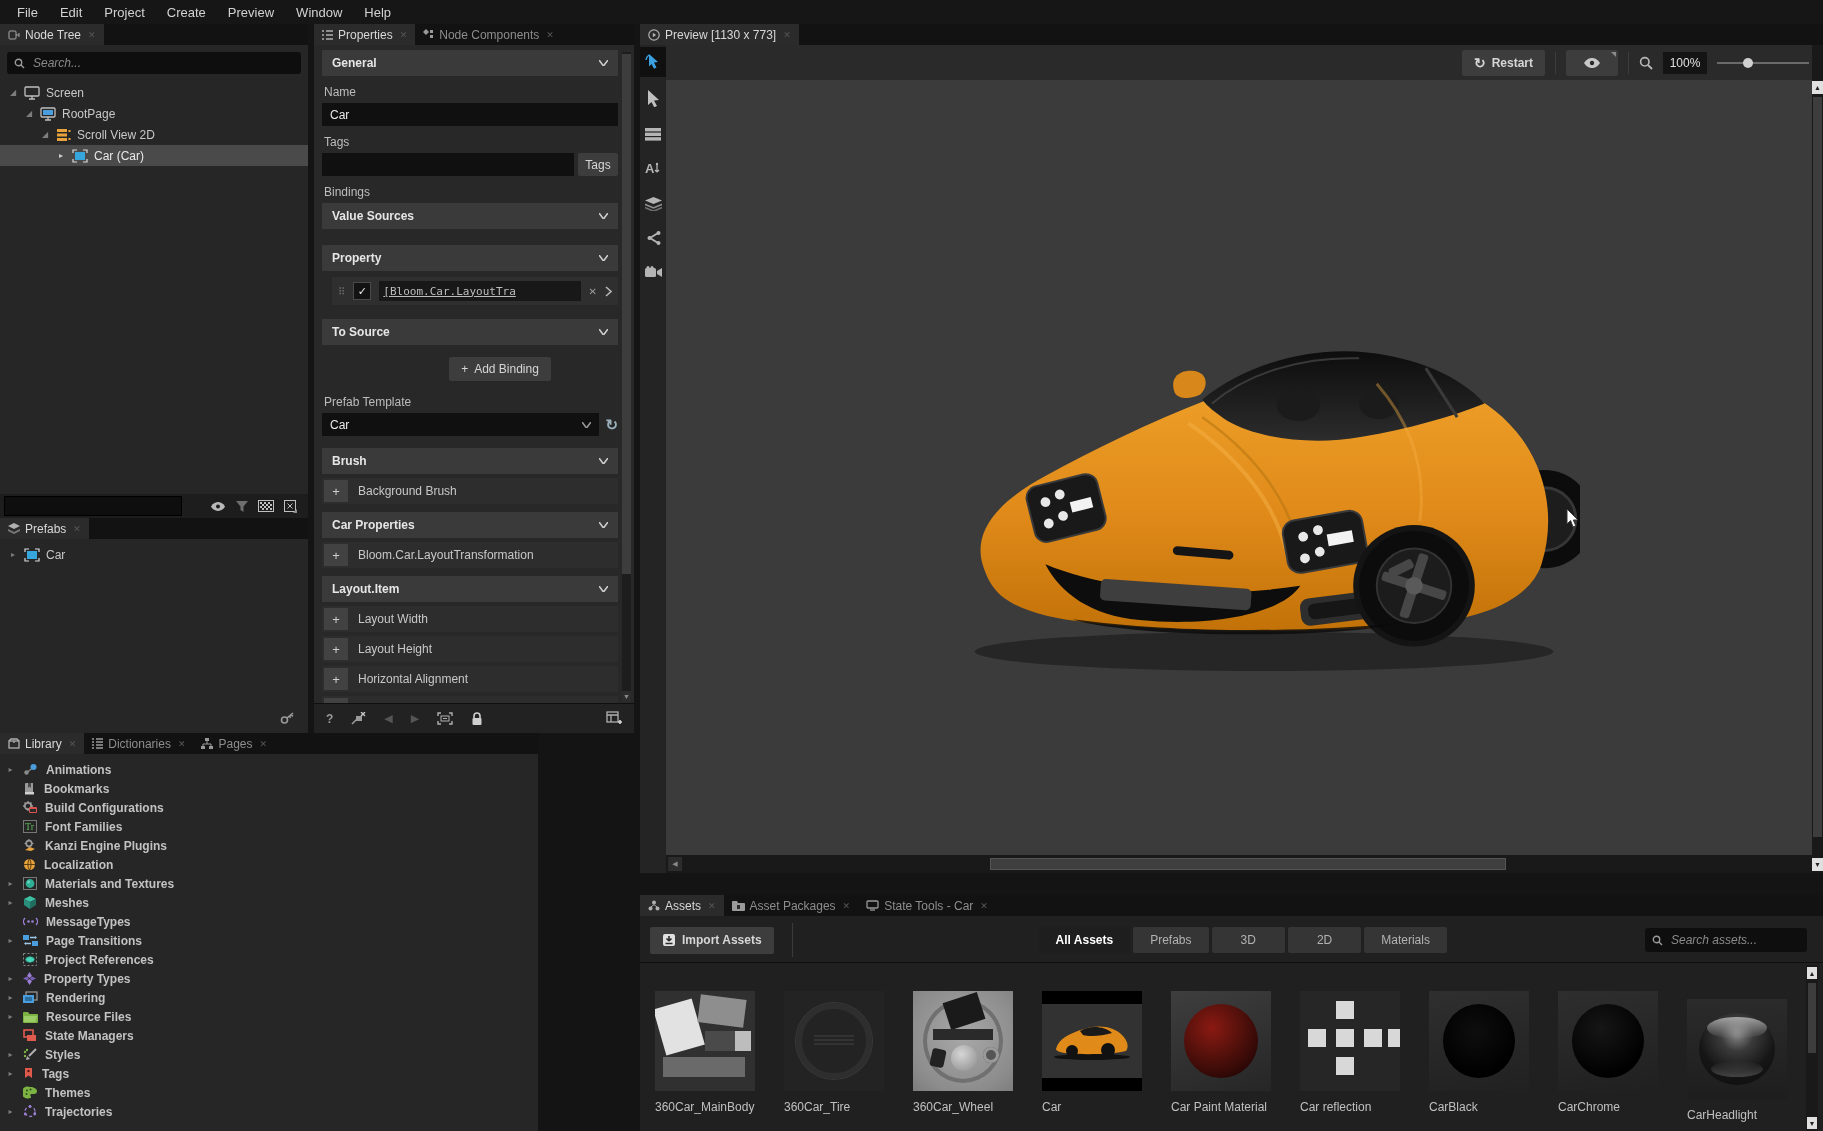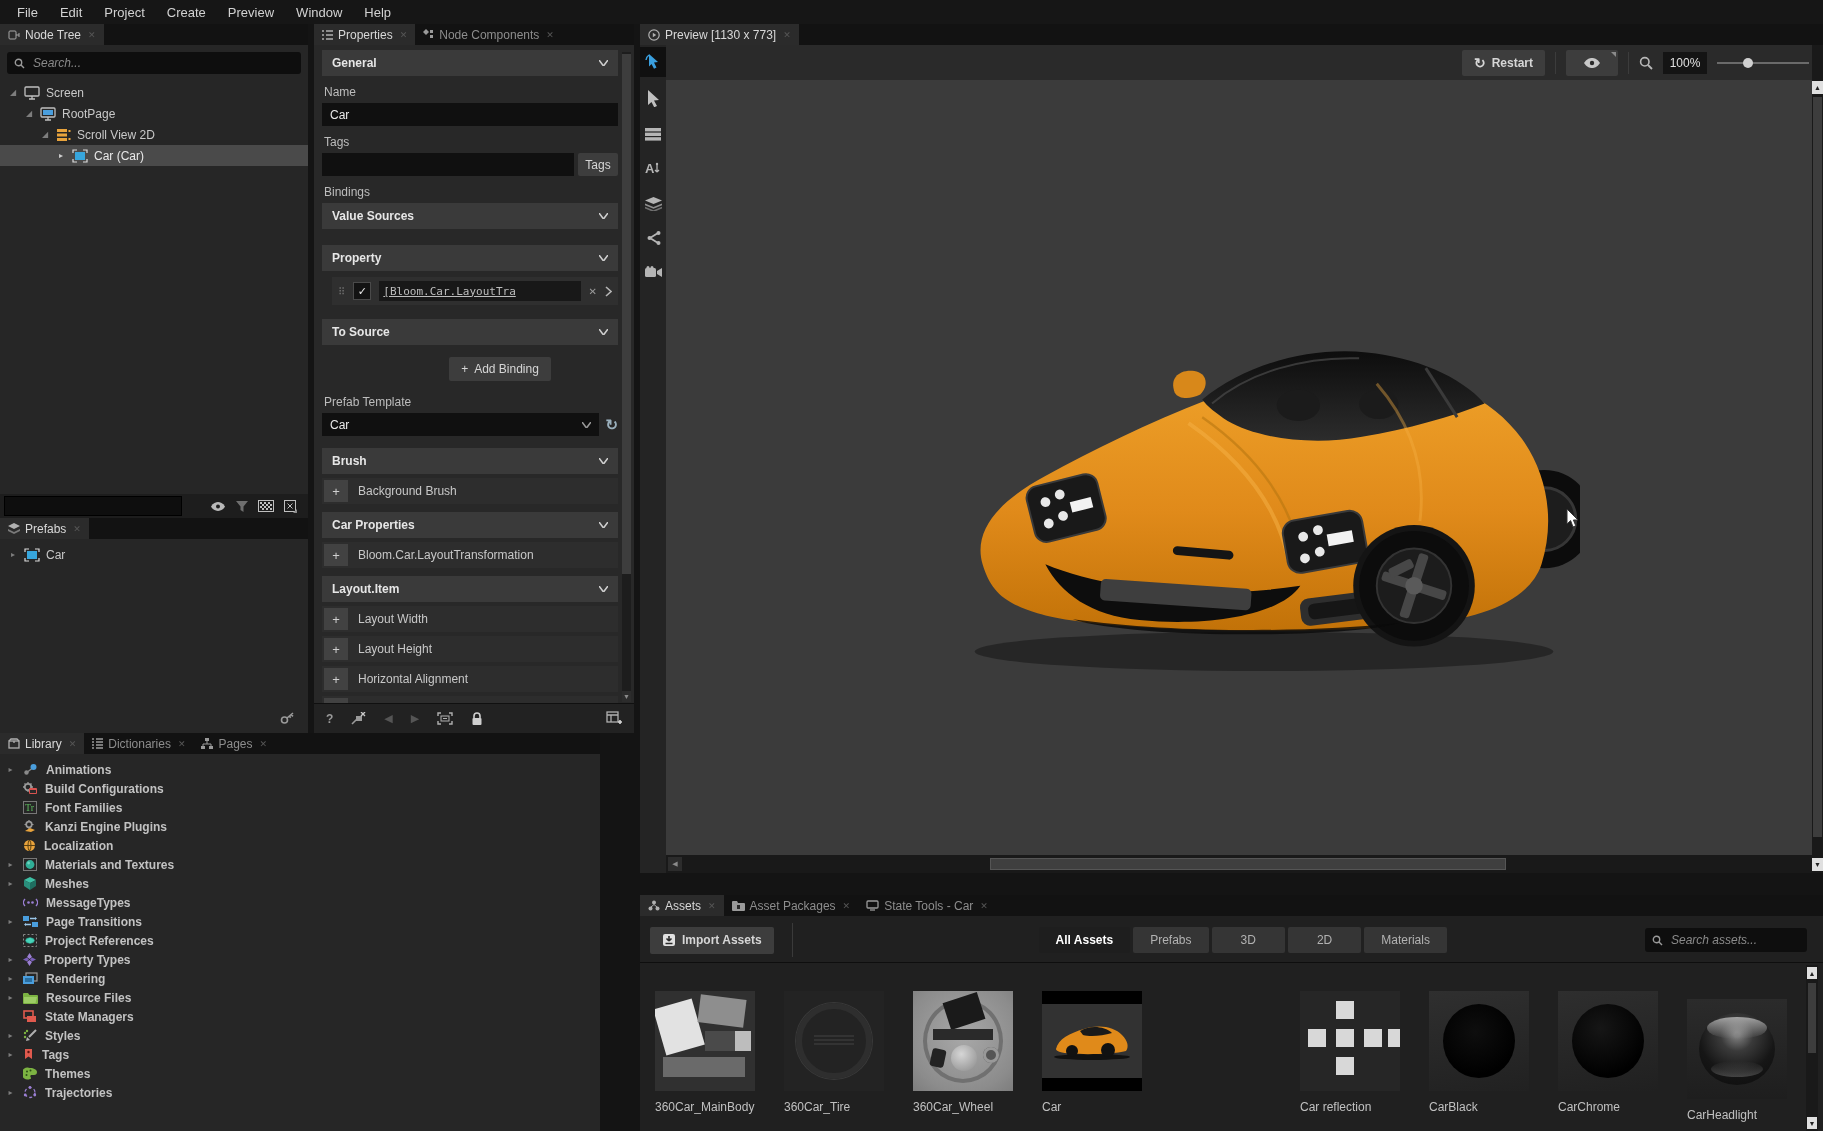--- a/index.html
+++ b/index.html
@@ -386,21 +386,21 @@
       <span class="ibtn" style="margin-left:auto;">
         <svg width="16" height="15" viewBox="0 0 16 15">
             <rect x="1" y="1" width="11" height="10" fill="none" stroke="#b0b0b0" stroke-width="1.3"></rect>
             <path d="M1 4h11M5 4v7" stroke="#b0b0b0" stroke-width="1.3"></path>
             <path d="M12 11h4M14 9v4" stroke="#d8d8d8" stroke-width="1.6"></path>
           </svg>
       </span>
     </div>
   </div>
 
-  <div class="abs panel" style="left:0;top:733px;width:600px;height:398px;">
+  <div class="abs panel" style="left:0;top:733px;width:538px;height:398px;">
     <div class="tabbar">
       <div class="tab active">
         <span class="ticon">
           <svg width="12" height="11" viewBox="0 0 12 11">
               <rect x="1" y="3" width="10" height="7" fill="none" stroke="#b0b0b0" stroke-width="1.3"></rect>
               <path d="M1 3l2-2h6l2 2M6 3v2" stroke="#b0b0b0" fill="none" stroke-width="1.3"></path>
             </svg>
         </span>
         <span class="tx">Library</span>
         <span class="tab-x">✕</span>
@@ -431,20 +431,31 @@
       <div class="lrow">
         <span class="arr">▸</span>
         <span>
             <svg width="15" height="13" viewBox="0 0 15 13">
               <path d="M3 10L11 4" stroke="#8a8a8a" stroke-width="1.3"></path>
               <circle cx="3.5" cy="9.5" r="2.2" fill="#8a8a8a"></circle>
               <circle cx="10.5" cy="4" r="3" fill="#4a9edd"></circle>
             </svg>
           </span>
         <span class="lbl">Animations</span>
+      </div>
+      <div class="lrow">
+        <span class="arr"></span>
+        <span>
+            <svg width="13" height="13" viewBox="0 0 13 13">
+              <path d="M2 12V2a1 1 0 011-1h7v11" fill="#9a9a9a"></path>
+              <rect x="2" y="10" width="9" height="2.5" fill="#d0d0d0"></rect>
+              <path d="M5 1v5l1.5-1.5L8 6V1z" fill="#4a4a4a"></path>
+            </svg>
+          </span>
+        <span class="lbl">Bookmarks</span>
       </div>
       <div class="lrow">
         <span class="arr"></span>
         <span>
             <svg width="14" height="13" viewBox="0 0 14 13">
               <circle cx="5" cy="5" r="3.2" fill="none" stroke="#9a9a9a" stroke-width="1.8"></circle>
               <path d="M5 0v2M5 8v2M0 5h2M8 5h2M1.5 1.5l1.4 1.4M7.1 7.1l1.4 1.4M8.5 1.5L7.1 2.9" stroke="#9a9a9a" stroke-width="1.3"></path>
               <rect x="6" y="6" width="8" height="6" rx="1" fill="#d9534f"></rect>
               <rect x="7" y="8" width="6" height="3" fill="#2a2a2a"></rect>
             </svg>
@@ -932,20 +943,26 @@
         <svg width="84" height="40" viewBox="0 0 84 40" style="position:absolute;left:8px;top:30px;">
           <ellipse cx="42" cy="36" rx="38" ry="3" fill="#111"></ellipse>
           <path d="M6,28 C8,18 20,12 34,8 C50,3 64,6 72,14 C78,20 79,26 76,30 C60,34 20,34 10,31 C7,30 6,29 6,28Z" fill="#e08a1a"></path>
           <path d="M30,10 C40,4 54,5 62,12 C52,15 40,16 33,14 Z" fill="#1a1a1a"></path>
           <circle cx="58" cy="29" r="7" fill="#111"></circle>
             <circle cx="22" cy="30" r="6" fill="#111"></circle>
         </svg>
       </div>
       <div class="alabel">Car</div>
     </div>
+    <div class="acard" style="left:531px;top:96px;">
+      <div class="athumb" style="background:linear-gradient(160deg,#3e3e3e,#262626);">
+        <i style="position:absolute;left:13px;top:13px;width:74px;height:74px;border-radius:50%;background:radial-gradient(circle at 38% 32%,#8a1a12,#52100b 45%,#2a0705 78%,#1d0504);"></i>
+      </div>
+      <div class="alabel">Car Paint Material</div>
+    </div>
     <div class="acard" style="left:660px;top:96px;">
       <div class="athumb" style="background:#262626;">
         <i class="sq" style="left:36px;top:10px;"></i>
         <i class="sq" style="left:8px;top:38px;"></i>
         <i class="sq" style="left:36px;top:38px;"></i>
         <i class="sq" style="left:64px;top:38px;"></i>
         <i class="sq" style="left:88px;top:38px;width:12px;"></i>
         <i class="sq" style="left:36px;top:66px;"></i>
       </div>
       <div class="alabel">Car reflection</div>

